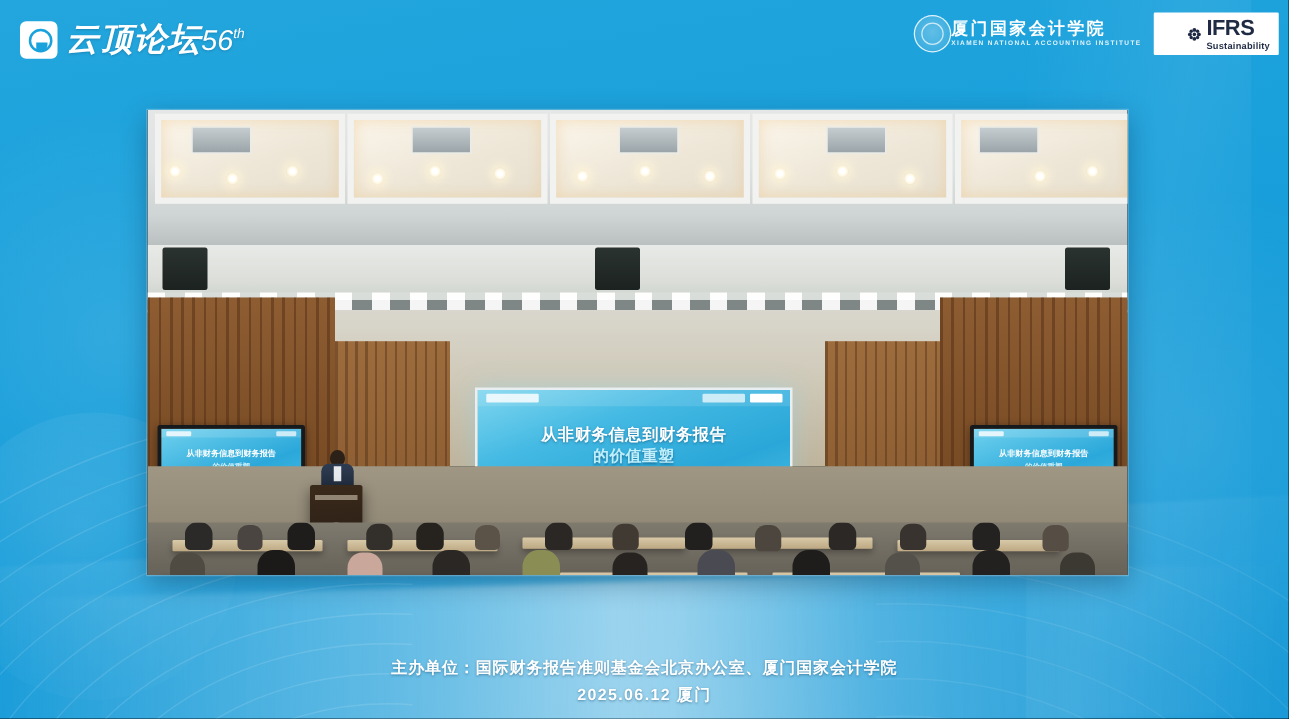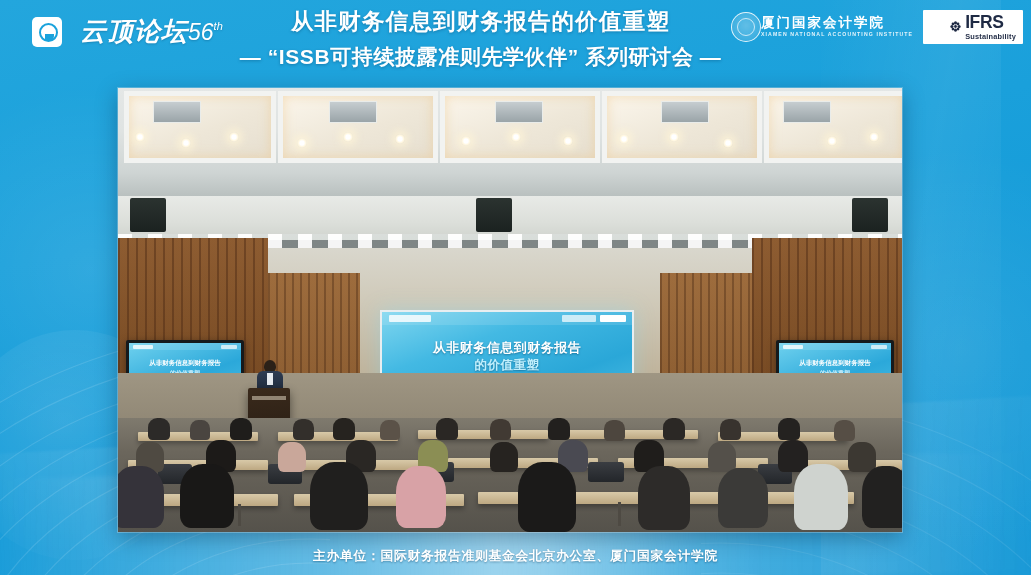--- a/index.html
+++ b/index.html
@@ -50,22 +50,22 @@
     filter: blur(2px);
   }
   .vert-streak {
     position:absolute; right:30px; top:0; width:180px; height:100%;
     background: linear-gradient(100deg, rgba(255,255,255,0.0), rgba(255,255,255,0.07) 50%, rgba(255,255,255,0.0));
   }
 
   
   .header { position:absolute; left:0; top:0; width:100%; height:88px; }
   .brand {
-    position:absolute; left:32px; top:14px;
-    display:flex; align-items:center; gap:18px;
+    position:absolute; left:16px; top:14px;
+    display:flex; align-items:center; gap:7px;
   }
   .brand-mark {
     width:30px; height:30px; border-radius:5px; background:#ffffff;
     position:relative; flex:none;
   }
   .brand-mark::before{
     content:""; position:absolute; left:7px; top:6px; width:15px; height:15px;
     border:2.6px solid #19a2dc; border-radius:50%;
   }
   .brand-mark::after{
@@ -129,21 +129,21 @@
   .ifrs-name {
     color:#1f2a44; font-size:17.5px; font-weight:700; letter-spacing:-0.4px; white-space:nowrap;
   }
   .ifrs-sub {
     color:#1f2a44; font-size:7.4px; font-weight:700; letter-spacing:.2px;
     text-align:right; margin-top:1px; white-space:nowrap;
   }
 
   
   .photo {
-    position:absolute; left:118px; top:88px; width:784px; height:444px;
+    position:absolute; left:118px; top:88px; width:784px; height:372px;
     overflow:hidden; background:#0c1417;
     box-shadow:0 0 0 1px rgba(255,255,255,.25), 0 6px 20px rgba(0,30,55,.35);
   }
   .ph-ceiling {
     position:absolute; left:0; top:0; width:100%; height:108px;
     background: linear-gradient(180deg,#e4e7e6 0%, #dfe3e2 40%, #cfd5d4 78%, #b9c0bf 100%);
   }
   .coffer {
     position:absolute; top:3px; height:62px;
     background: linear-gradient(160deg,#fbf6ec,#eee7d8 55%, #e6dfd0);
@@ -370,24 +370,20 @@
 
   <div class="header">
 
     <div class="brand">
       <div class="brand-mark"></div>
       <div class="brand-text">
         <span>云顶论坛</span><span class="brand-num">56</span><span class="brand-num brand-sup">th</span>
       </div>
     </div>
 
-    <div class="titles">
-      <div class="title-main">从非财务信息到财务报告的价值重塑</div>
-      <div class="title-sub">— “ISSB可持续披露准则先学伙伴” 系列研讨会 —</div>
-    </div>
 
     <div class="logos">
       <div class="xnai">
         <div class="xnai-seal"></div>
         <div class="xnai-txt">
           <div class="xnai-cn">厦门国家会计学院</div>
           <div class="xnai-en">XIAMEN NATIONAL ACCOUNTING INSTITUTE</div>
         </div>
       </div>
       <div class="ifrs">
@@ -562,15 +558,16 @@
       <div class="person" style="left:400px; top:44px; width:58px; height:70px; background:#1b1a19;"></div>
       <div class="person" style="left:520px; top:48px; width:52px; height:64px; background:#2d2b29;"></div>
       <div class="person" style="left:600px; top:50px; width:50px; height:60px; background:#3b3a38;"></div>
       <div class="person" style="left:676px; top:46px; width:54px; height:66px; background:#cfd3cf;"></div>
       <div class="person" style="left:744px; top:48px; width:48px; height:62px; background:#222120;"></div>
     </div>
   </div>
 
   <div class="caption">
     <div class="cap1">主办单位：国际财务报告准则基金会北京办公室、厦门国家会计学院</div>
+    <div class="cap2">2025.06.12  厦门</div>
   </div>
 
 </div>
 
 </body></html>

